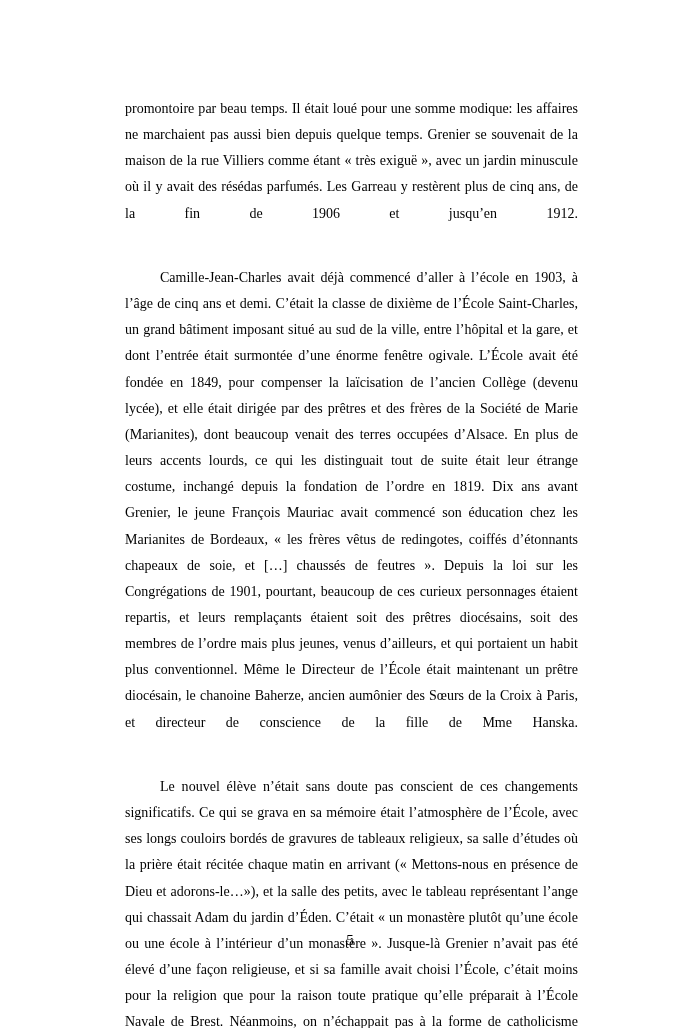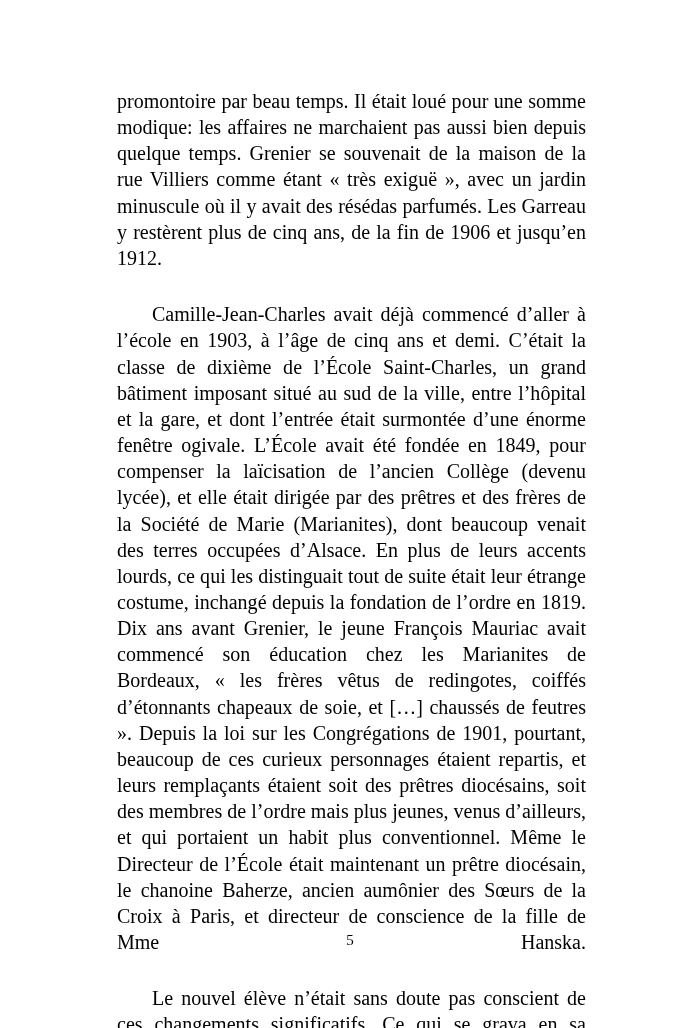--- a/index.html
+++ b/index.html
@@ -20,22 +20,22 @@
     overflow: hidden;
     box-sizing: border-box;
   }
   .text-column {
     position: absolute;
     left: 113px;
     top: 84px;
     width: 477px;
   }
   .para {
-    margin: 4px;
-    font-size: 20px;
+    margin: 12px;
+    font-size: 14px;
     line-height: 26.15px;
     text-align: justify;
     text-justify: inter-word;
     -webkit-hyphens: none;
     hyphens: none;
     word-spacing: 0px;
     letter-spacing: 0.01px;
   }
   .para.indented {
     text-indent: 35px;

